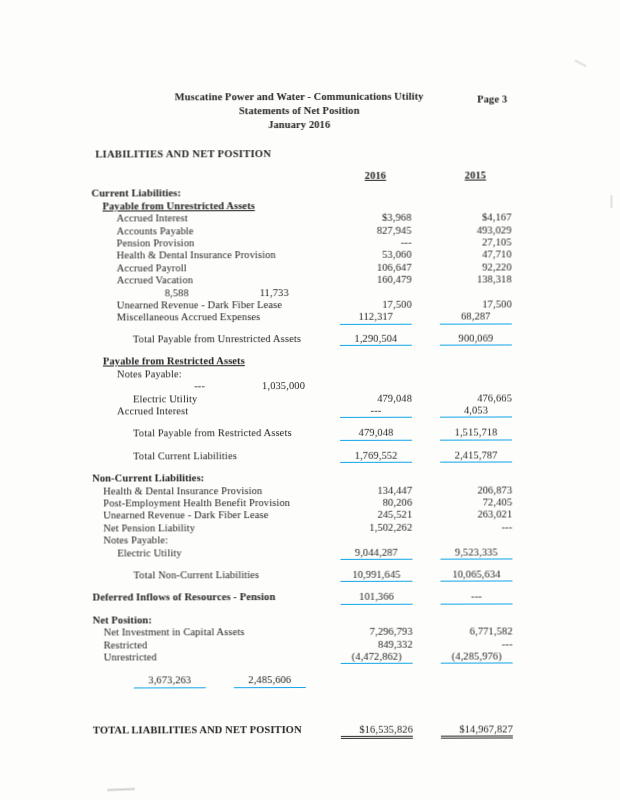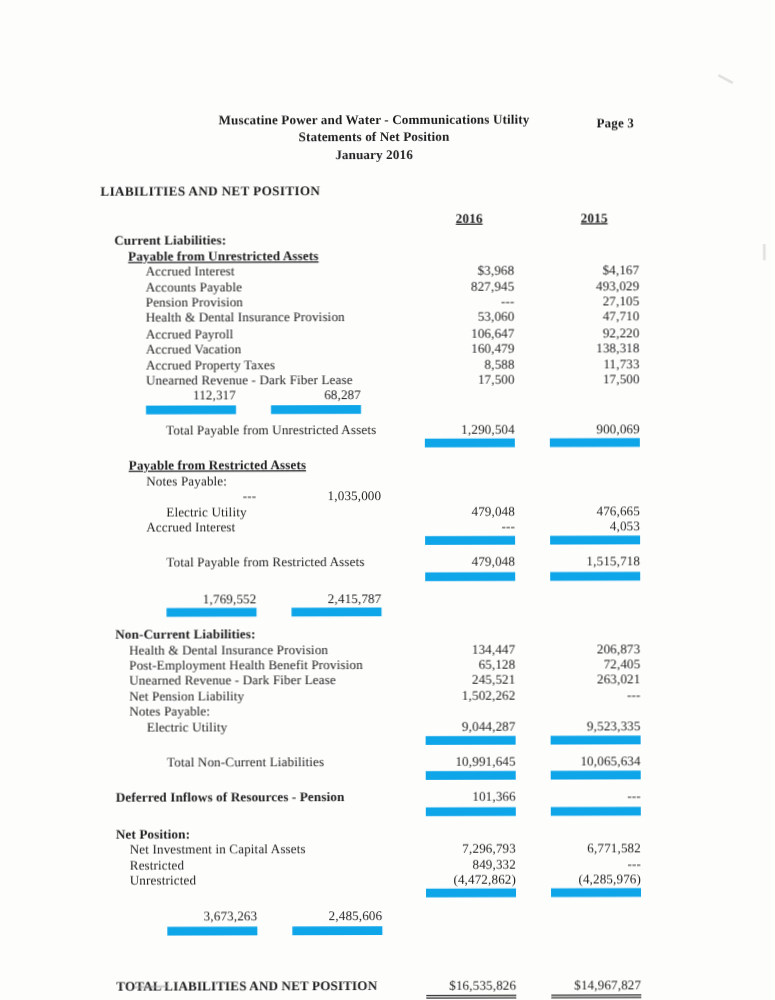--- a/index.html
+++ b/index.html
@@ -18,40 +18,40 @@
   }
   .pageno{
     position:absolute;top:94px;right:112px;
     font-weight:600;
   }
   .titles{
     position:absolute;top:90px;left:0;width:600px;
     text-align:center;font-weight:bold;line-height:14px;
   }
   .heading{
-    position:absolute;top:148px;left:81px;
+    position:absolute;top:148px;left:96px;
     font-weight:600;letter-spacing:0.3px;
   }
   .table{
     position:absolute;top:170px;left:0;right:0;
   }
   .hdr-row{display:flex;line-height:12.4px;}
   .hdr-row .lbl{flex:1;}
   .row{display:flex;line-height:12.4px;align-items:baseline;}
   .lbl{flex:1;white-space:nowrap;}
   .cell{width:72px;text-align:right;white-space:nowrap;}
   .c2{margin-left:28px;margin-right:108px;}
   .hdr{width:72px;text-align:center;font-weight:600;text-decoration:underline;}
   .i0{padding-left:92px;}
   .i1{padding-left:103px;}
   .i2{padding-left:117px;}
   .i3{padding-left:133px;}
   .b{font-weight:bold;}
   .ul{text-decoration:underline;}
-  .single{border-bottom:7px solid #0ea5e9;}
+  .single{border-bottom:1px solid #0ea5e9;text-align:center;}
   .double{border-bottom:3px double #2b2b2b;}
   .artifact{position:absolute;background:#9a9a9a;}
   .smudge-bl{left:106px;top:788px;width:28px;height:2px;opacity:.45;border-radius:2px;transform:rotate(-2deg);}
   .mark-tr{left:575px;top:63px;width:13px;height:1.5px;opacity:.3;transform:rotate(28deg);}
   .mark-re{left:611px;top:196px;width:2px;height:13px;opacity:.3;}
 </style>
 </head>
 <body>
 
 <div class="paper">
@@ -107,30 +107,30 @@
       <span class="lbl">Accrued Payroll</span>
       <span class="cell">106,647</span>
       <span class="cell c2">92,220</span>
     </div>
         <div class="row i2">
       <span class="lbl">Accrued Vacation</span>
       <span class="cell">160,479</span>
       <span class="cell c2">138,318</span>
     </div>
         <div class="row i2">
-      <span class="lbl">Accrued Property Taxes</span>
       <span class="cell">8,588</span>
       <span class="cell c2">11,733</span>
     </div>
         <div class="row i2">
       <span class="lbl">Unearned Revenue - Dark Fiber Lease</span>
       <span class="cell">17,500</span>
       <span class="cell c2">17,500</span>
     </div>
         <div class="row i2">
+      <span class="lbl">Miscellaneous Accrued Expenses</span>
       <span class="cell single">112,317</span>
       <span class="cell c2 single">68,287</span>
     </div>
         <div class="row i3" style="margin-top: 8px;">
       <span class="lbl">Total Payable from Unrestricted Assets</span>
       <span class="cell single">1,290,504</span>
       <span class="cell c2 single">900,069</span>
     </div>
         <div class="row i1" style="margin-top: 9px;">
       <span class="lbl b ul">Payable from Restricted Assets</span>
@@ -155,36 +155,37 @@
       <span class="lbl">Accrued Interest</span>
       <span class="cell single">---</span>
       <span class="cell c2 single">4,053</span>
     </div>
         <div class="row i3" style="margin-top: 9px;">
       <span class="lbl">Total Payable from Restricted Assets</span>
       <span class="cell single">479,048</span>
       <span class="cell c2 single">1,515,718</span>
     </div>
         <div class="row i3" style="margin-top: 9px;">
+      <span class="lbl">Total Current Liabilities</span>
       <span class="cell single">1,769,552</span>
       <span class="cell c2 single">2,415,787</span>
     </div>
         <div class="row i0" style="margin-top: 9px;">
       <span class="lbl b">Non-Current Liabilities:</span>
       <span class="cell"></span>
       <span class="cell c2"></span>
     </div>
         <div class="row i1">
       <span class="lbl">Health &amp; Dental Insurance Provision</span>
       <span class="cell">134,447</span>
       <span class="cell c2">206,873</span>
     </div>
         <div class="row i1">
       <span class="lbl">Post-Employment Health Benefit Provision</span>
-      <span class="cell">65,128</span>
+      <span class="cell">80,206</span>
       <span class="cell c2">72,405</span>
     </div>
         <div class="row i1">
       <span class="lbl">Unearned Revenue - Dark Fiber Lease</span>
       <span class="cell">245,521</span>
       <span class="cell c2">263,021</span>
     </div>
         <div class="row i1">
       <span class="lbl">Net Pension Liability</span>
       <span class="cell">1,502,262</span>

